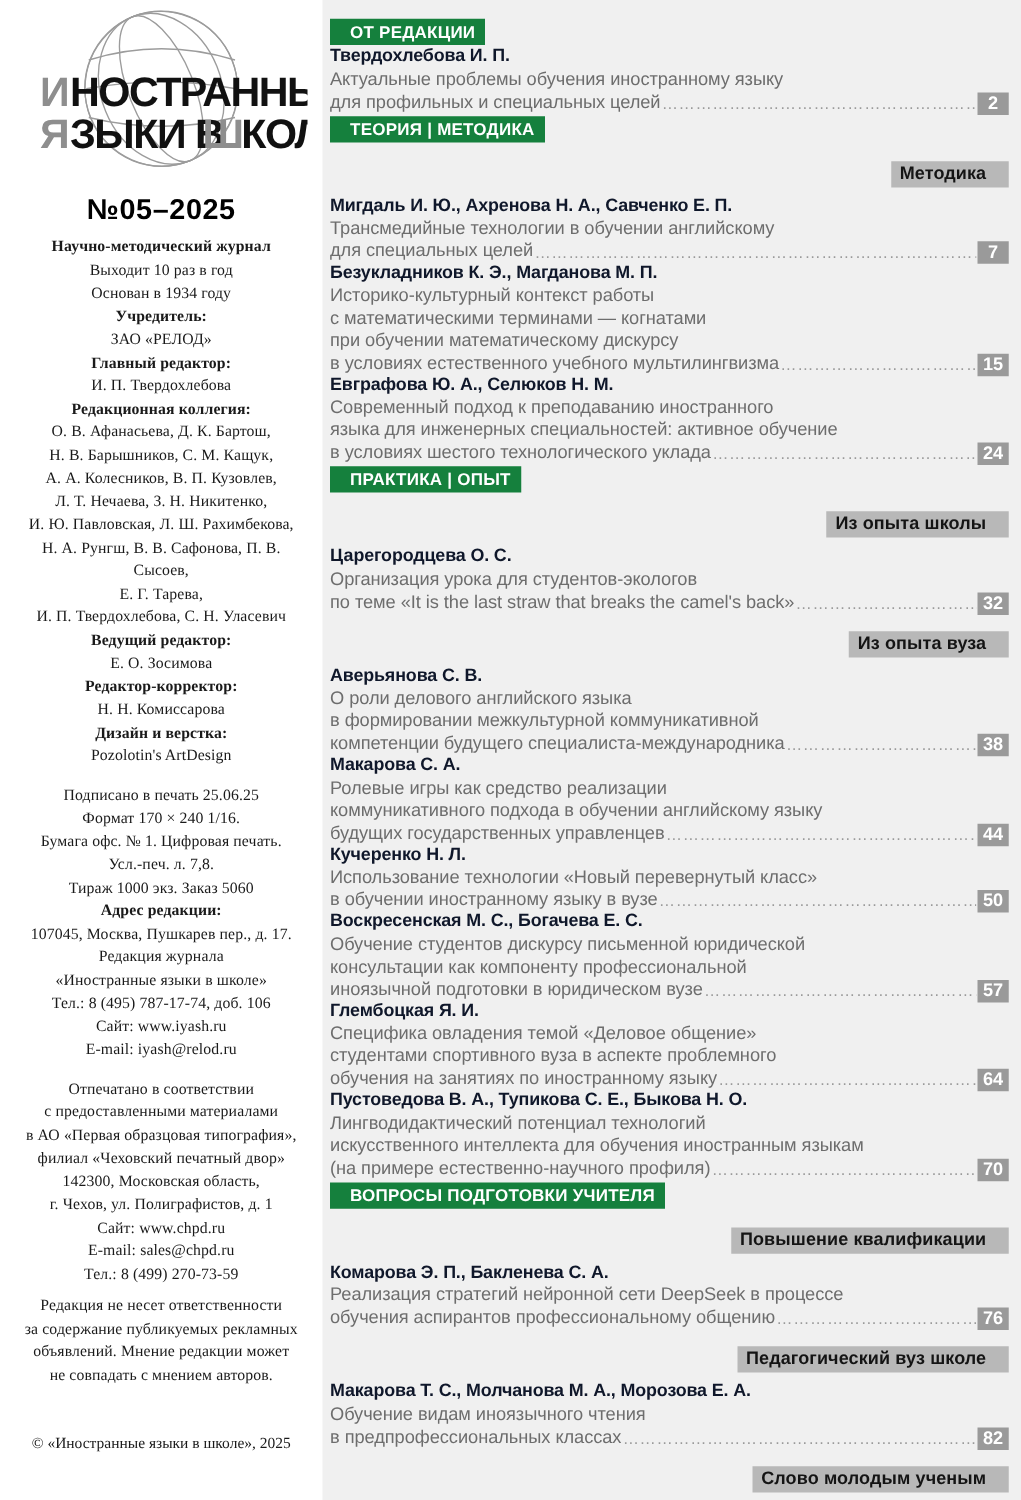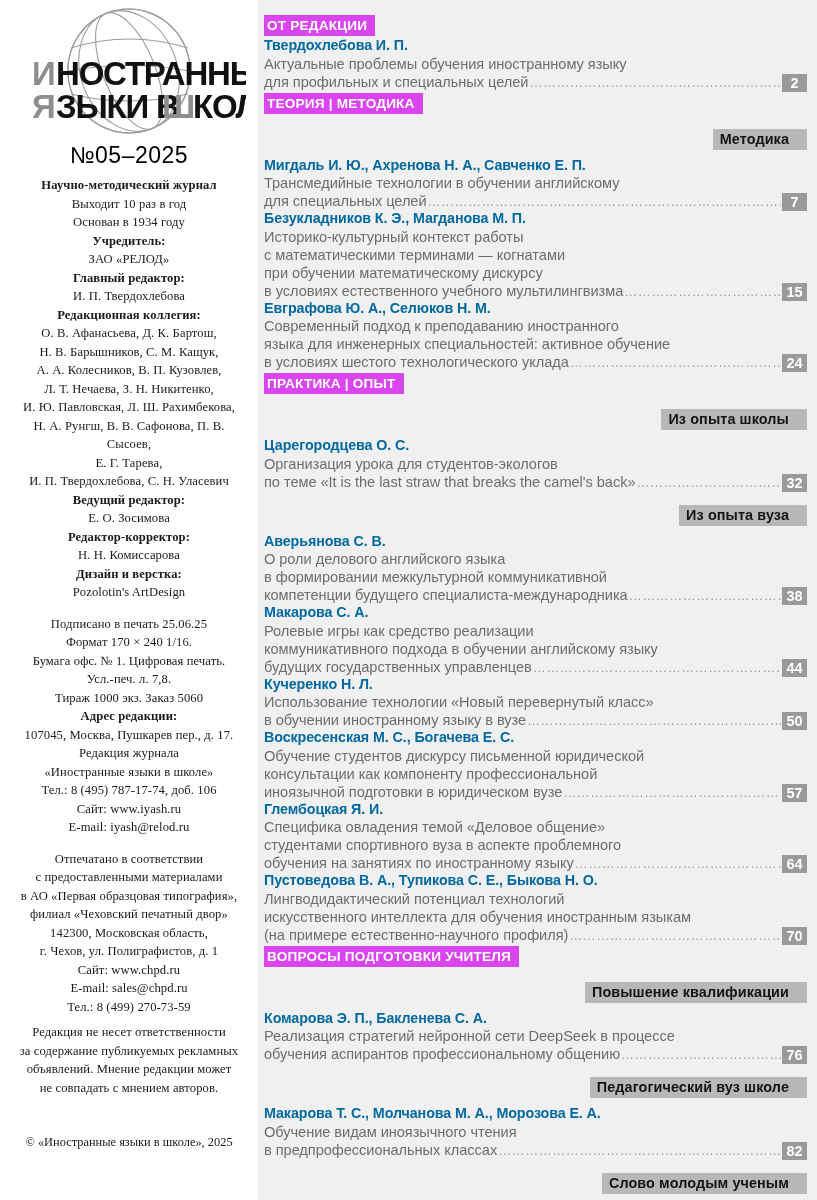--- a/index.html
+++ b/index.html
@@ -33,24 +33,24 @@
 
   .logo-block {
     position: relative;
     height: 126px;
     margin-bottom: 2px;
   }
   .logo-svg { display: block; margin: 0 auto; }
 
   .issue-number {
     font-family: "Liberation Sans", sans-serif;
-    font-weight: normal;
+    font-weight: bold;
     font-size: 23px;
     letter-spacing: 0.5px;
-    margin-top: 8px;
+    margin-top: 20px;
     margin-bottom: 7px;
     color: #000;
   }
 
   .imprint-line {
     font-size: 12.6px;
     line-height: 18.5px;
     letter-spacing: 0.1px;
     text-align: center;
   }
@@ -66,26 +66,26 @@
     flex: 0 0 559px;
     background: #f0f0f0;
     padding: 13px 10px 8px 6px;
   }
 
   .toc { position: relative; }
 
   
   .section-band {
     display: inline-block;
-    background: #d946ef;
+    background: #15803d;
     color: #ffffff;
     font-weight: bold;
     font-size: 13.6px;
     letter-spacing: 0.2px;
-    padding: 3px 8px 3px 3px;
+    padding: 3px 8px 3px 16px;
     margin: 2px 0 1px 0;
     line-height: 15px;
     vertical-align: middle;
   }
 
   
   .subsection-row {
     text-align: right;
     margin: 14px 0 7px 0;
   }
@@ -100,21 +100,21 @@
     line-height: 17px;
   }
 
   
   .entry { margin-bottom: 0px; }
 
   .entry-authors {
     font-weight: bold;
     font-size: 14.3px;
     line-height: 17.5px;
-    color: #0369a1;
+    color: #0f172a;
     letter-spacing: -0.1px;
   }
 
   .entry-title { position: relative; }
 
   .title-line {
     position: relative;
     font-size: 14.6px;
     line-height: 18px;
     color: #6d6d6d;

